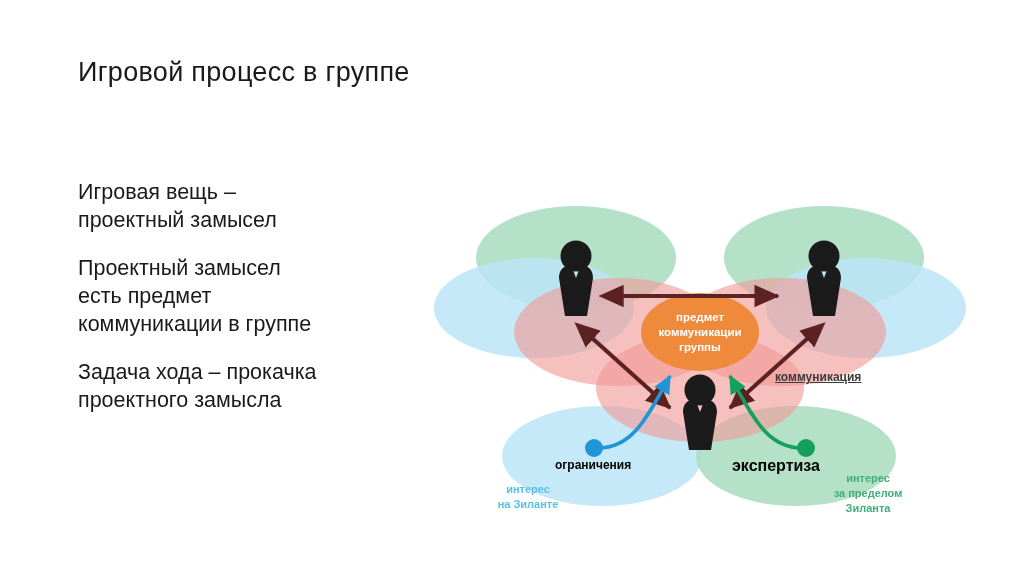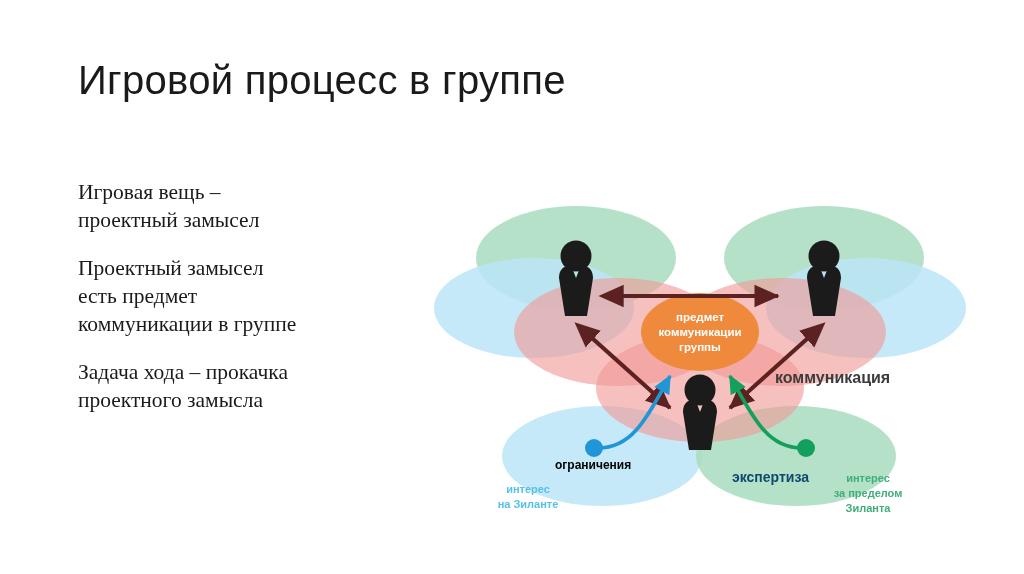--- a/index.html
+++ b/index.html
@@ -17,33 +17,32 @@
   }
   #slide {
     position: absolute;
     inset: 0;
     background: #ffffff;
   }
   #slide-title {
     position: absolute;
     left: 78px;
     top: 56px;
-    font-size: 40px;
+    font-size: 27px;
     font-weight: 400;
     letter-spacing: 0.3px;
     color: #1a1a1a;
     line-height: 1.2;
     white-space: nowrap;
   }
   #bullet-list {
     position: absolute;
     left: 78px;
     top: 178px;
     width: 330px;
-    font-family: Liberation Serif, serif;
   }
   .bullet-item {
     font-size: 21.5px;
     line-height: 28px;
     color: #1a1a1a;
     margin-bottom: 20px;
     white-space: pre-line;
   }
   .bullet-item:last-child { margin-bottom: 0; }
 
@@ -61,33 +60,34 @@
     font-size: 11px;
     font-weight: 700;
     line-height: 15px;
     white-space: pre-line;
   }
   #label-communication {
     left: 345px;
     top: 190px;
     color: #3b3b3b;
     font-weight: 700;
-    font-size: 16px;
+    font-size: 12px;
+    text-decoration: underline;
   }
   #label-constraints {
     left: 125px;
     top: 278px;
     color: #000000;
     font-size: 12px;
   }
   #label-expertise {
     left: 302px;
-    top: 290px;
-    color: #0c4a6e;
-    font-size: 14px;
+    top: 278px;
+    color: #000000;
+    font-size: 16px;
   }
   #label-interest-inside {
     left: 52px;
     top: 302px;
     color: #54c2e8;
     text-align: center;
     width: 92px;
   }
   #label-interest-outside {
     left: 390px;

